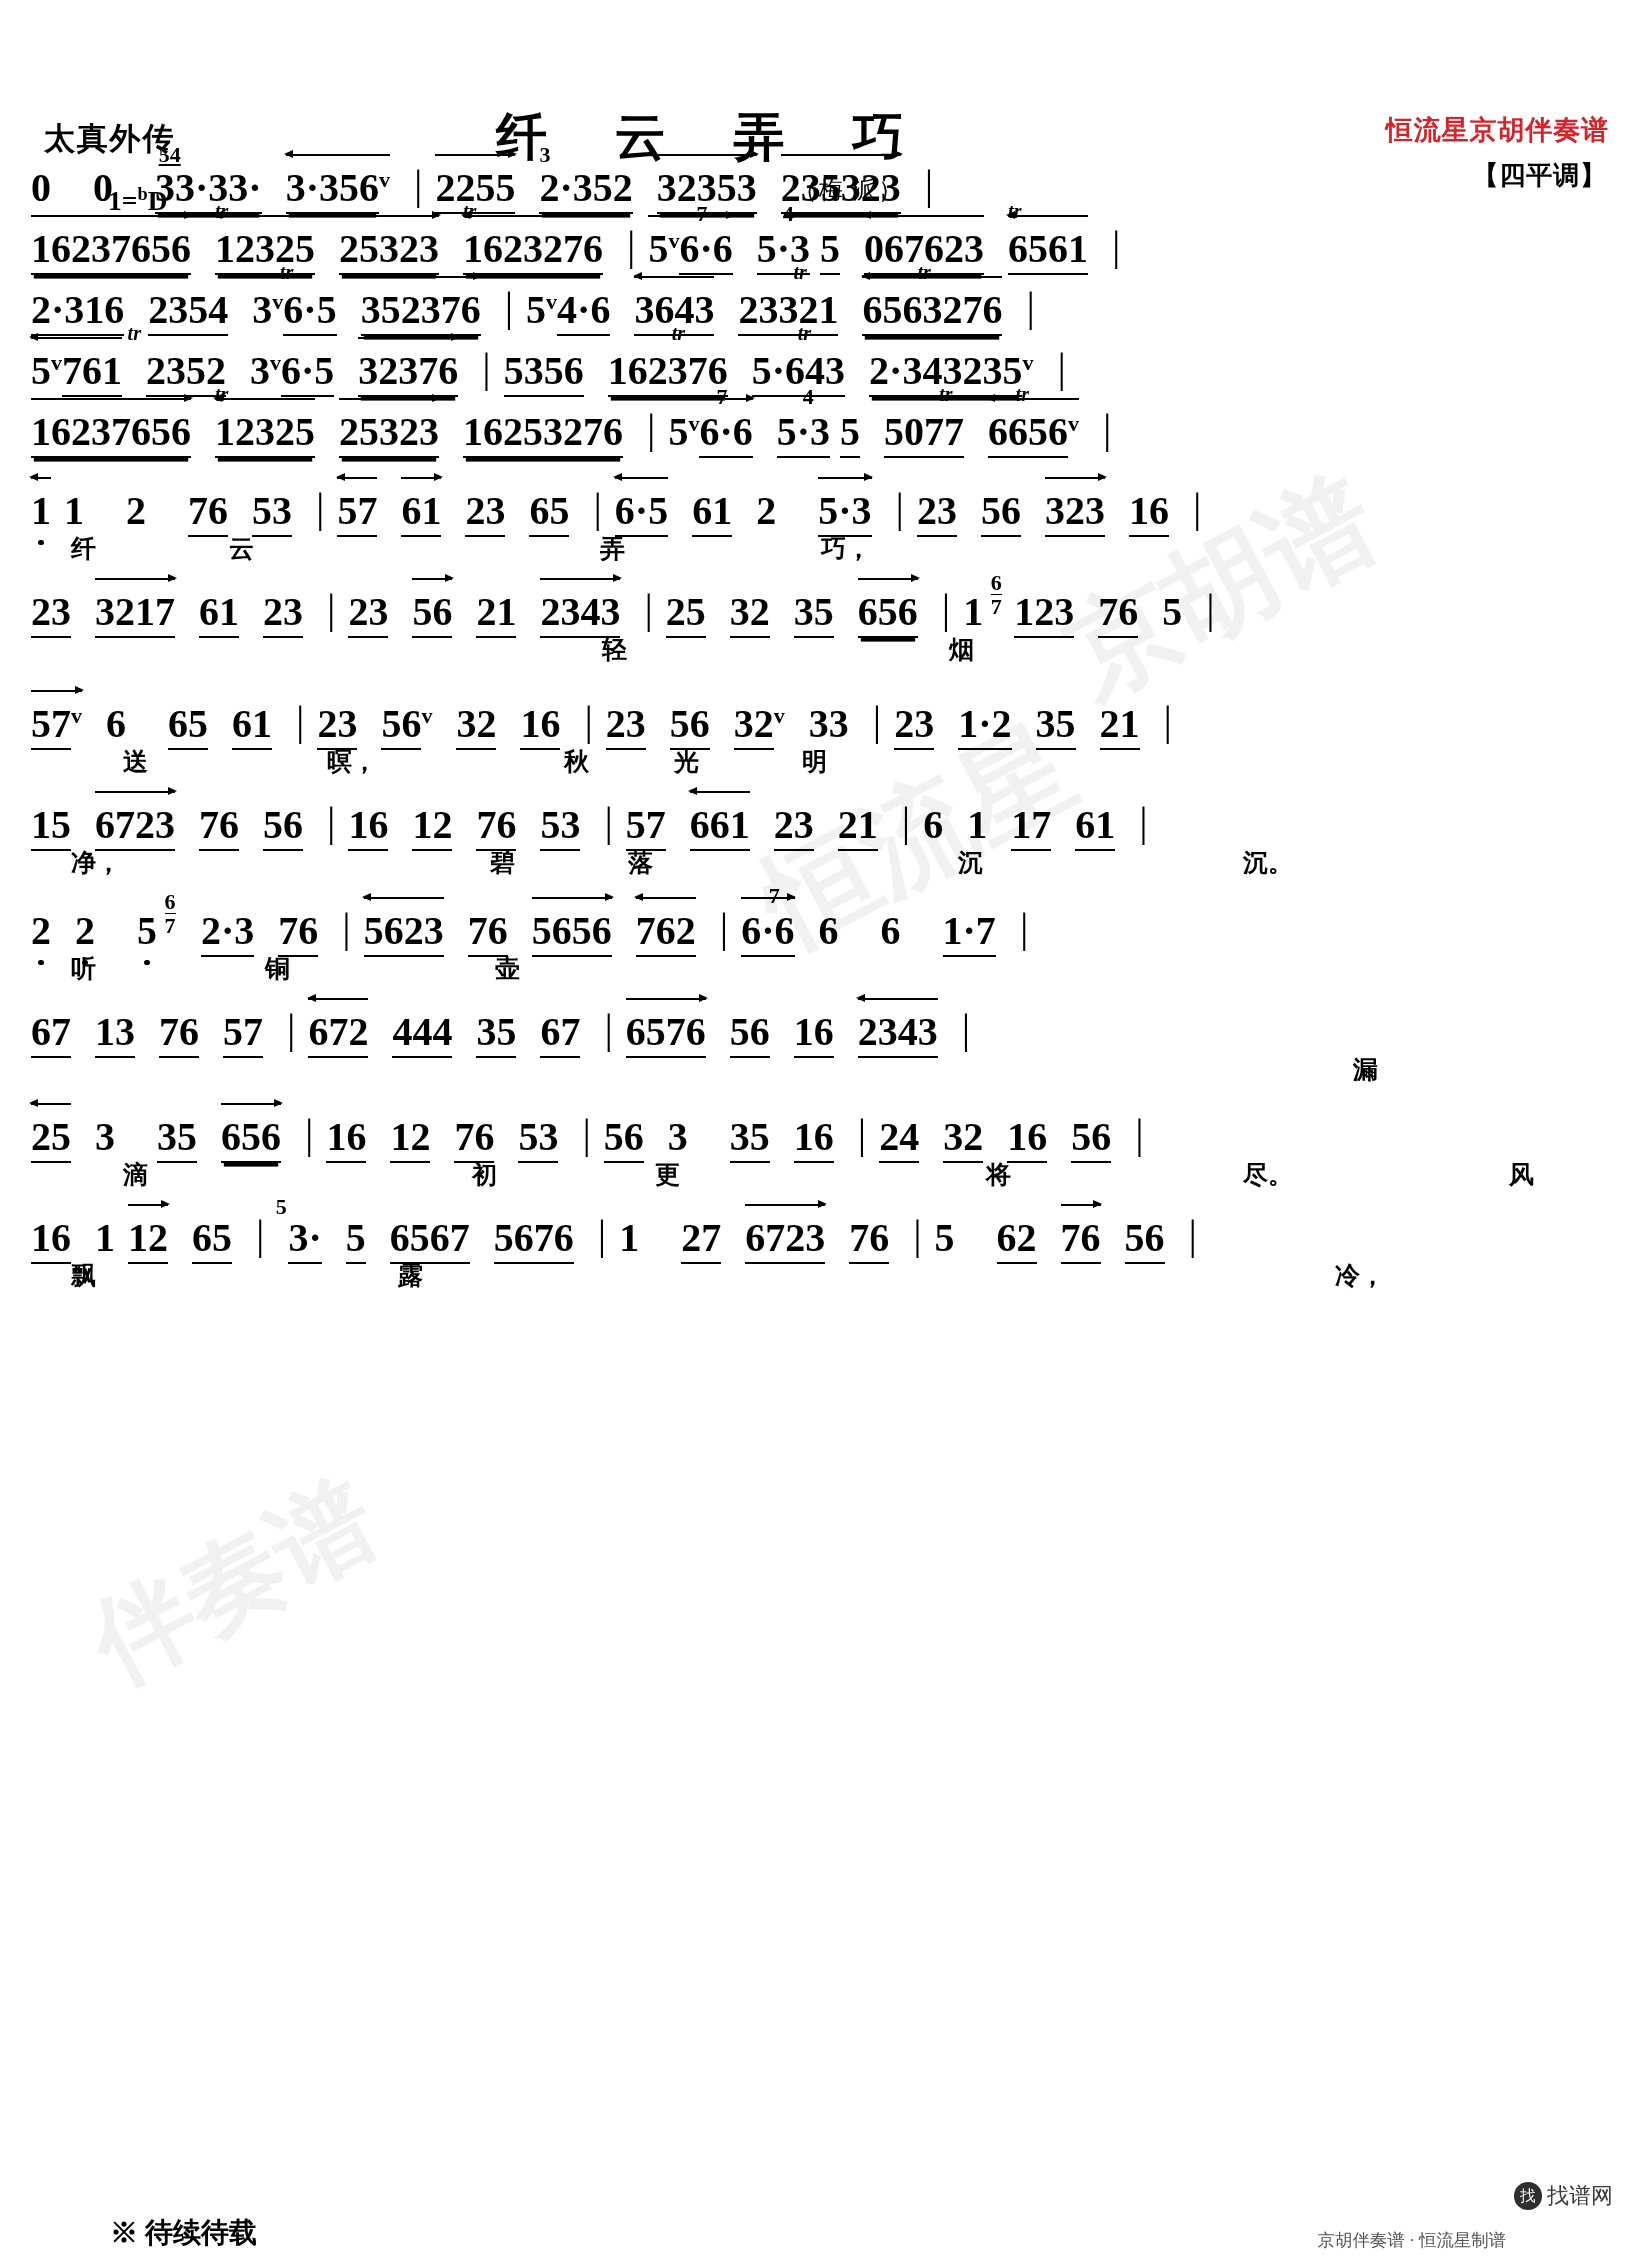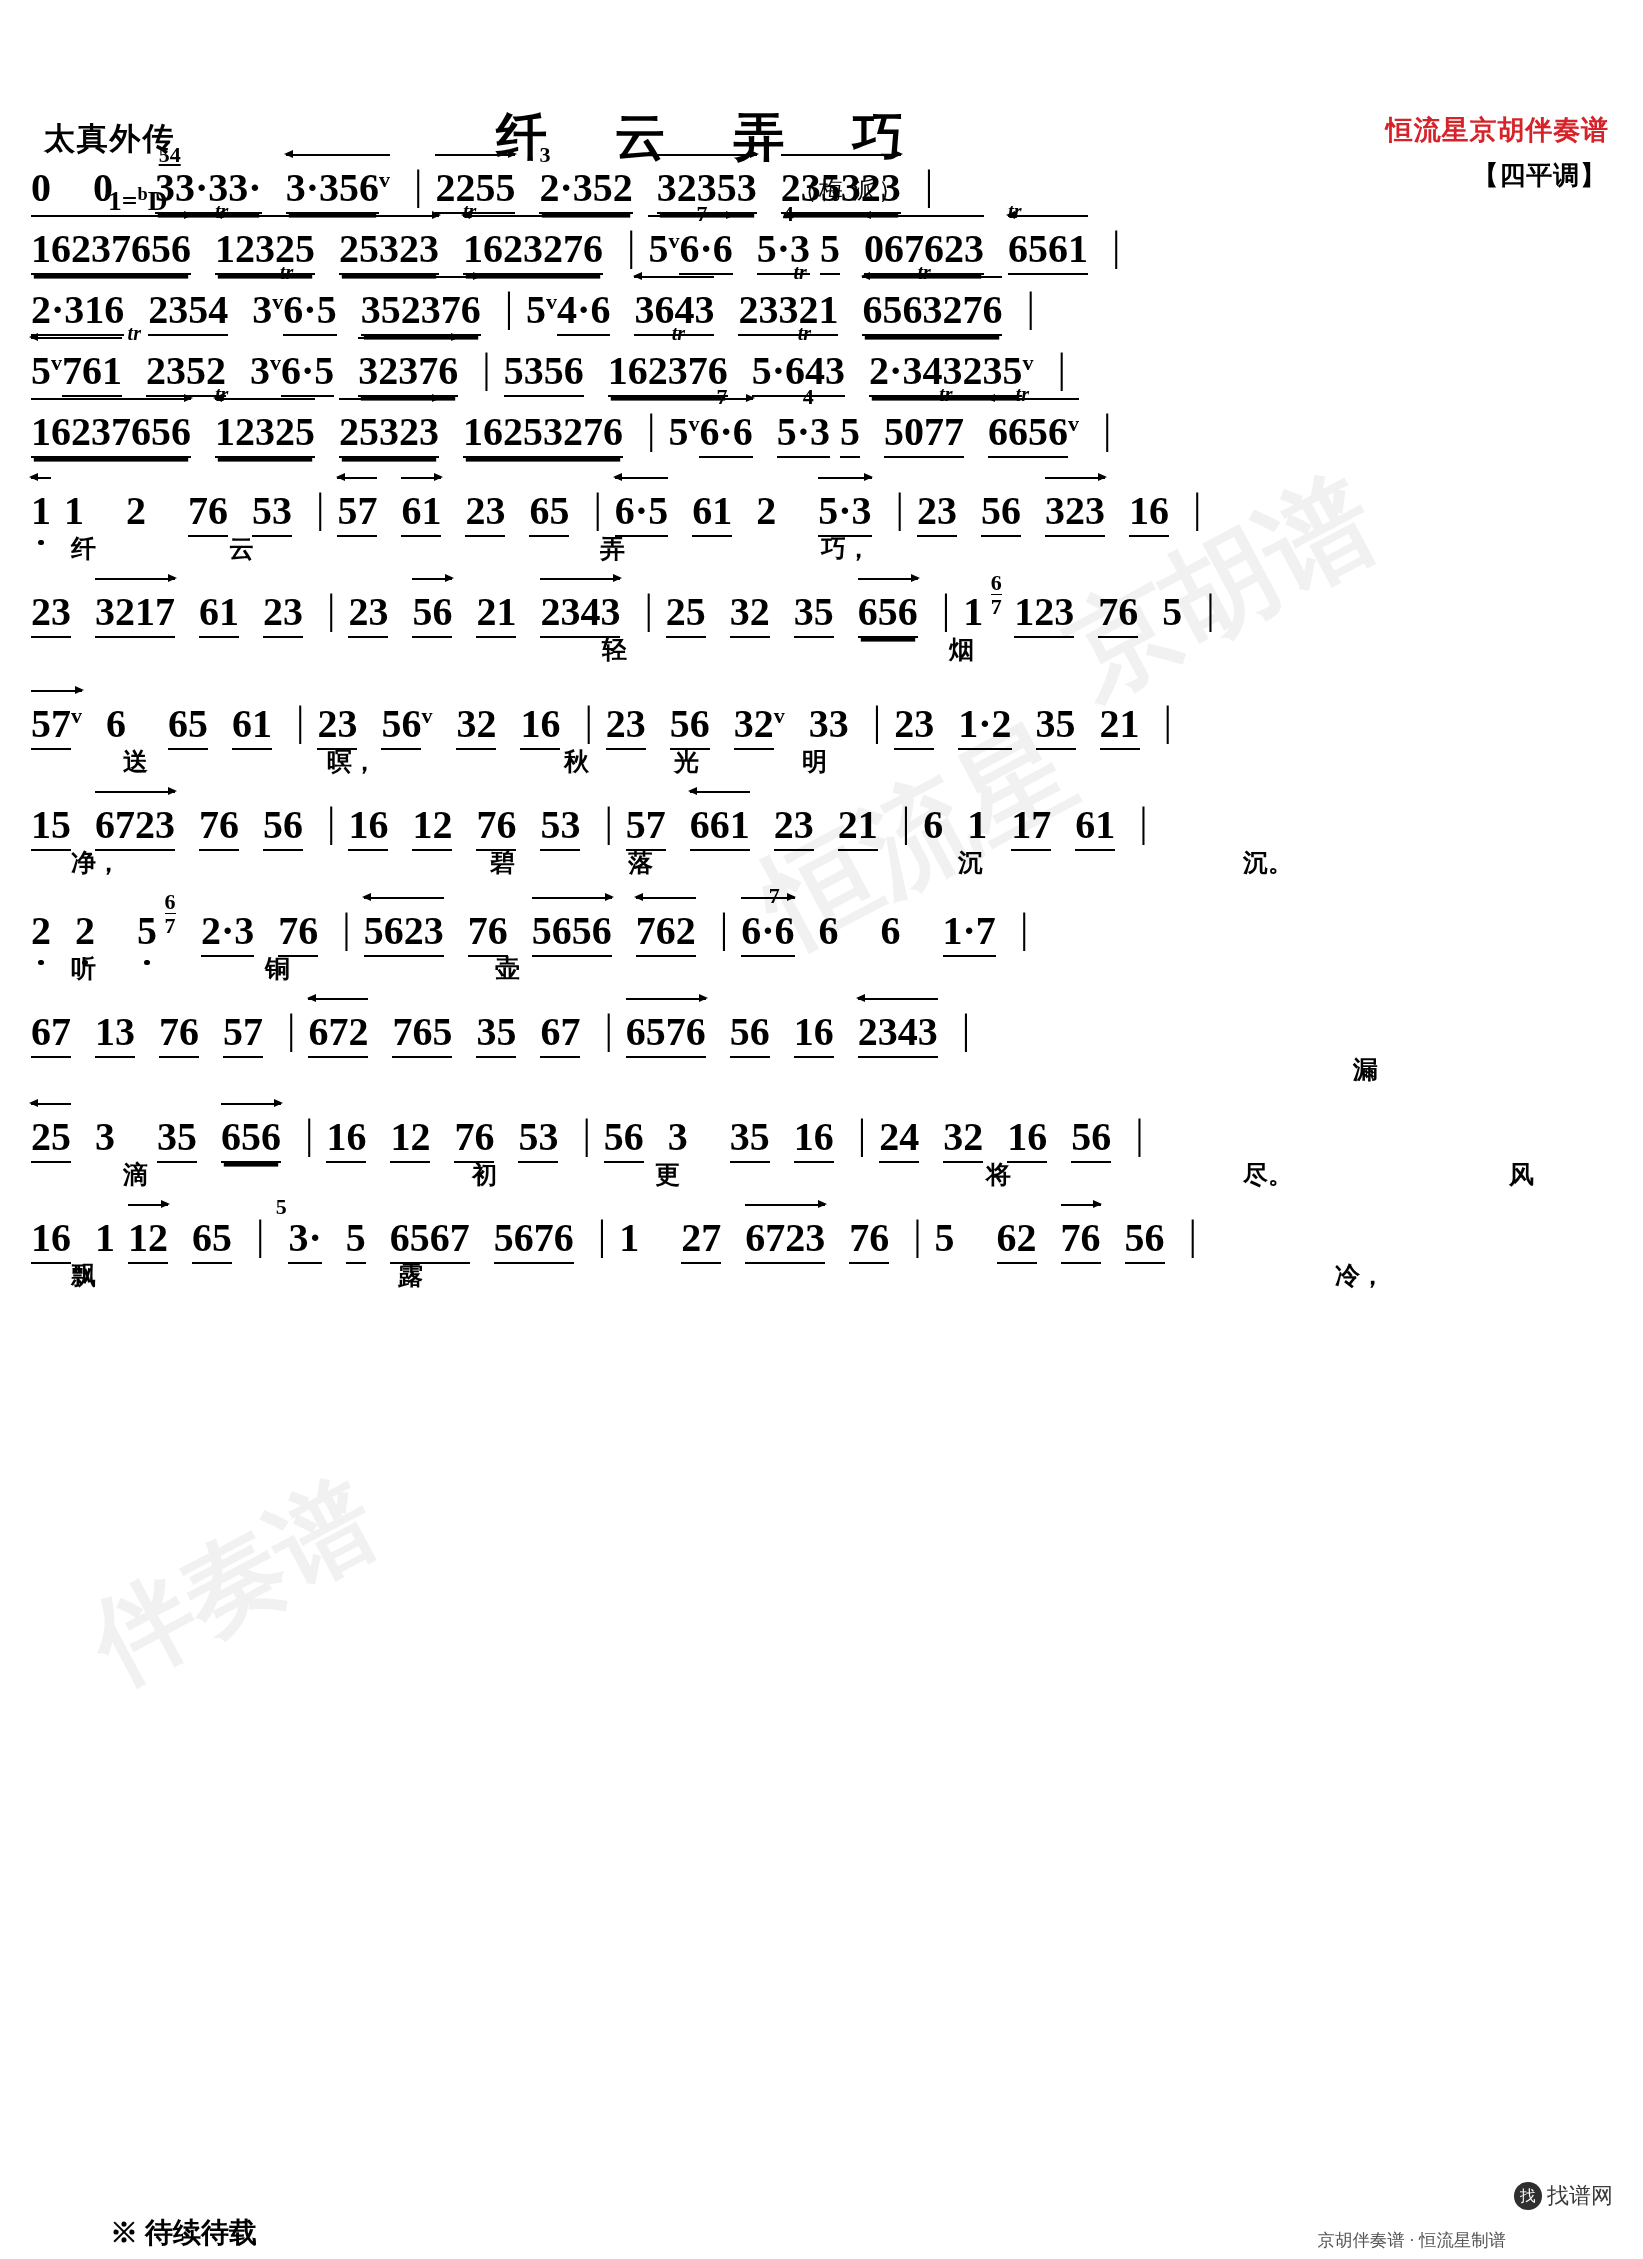--- a/index.html
+++ b/index.html
@@ -476,21 +476,21 @@
     </div>
 
     <div class="sysblock">
       <div class="sysrow">
         <span class="grp"><span class="u1">67</span></span>
         <span class="grp"><span class="u1">13</span></span>
         <span class="grp"><span class="u1">76</span></span>
         <span class="grp"><span class="u1">57</span></span>
         <span class="bar">|</span>
         <span class="grp"><span class="slurtop arrowl"></span><span class="u1">672</span></span>
-        <span class="grp"><span class="u1">765</span></span>
+        <span class="grp"><span class="u1">444</span></span>
         <span class="grp"><span class="u1">35</span></span>
         <span class="grp"><span class="u1">67</span></span>
         <span class="bar">|</span>
         <span class="grp"><span class="slurtop arrow"></span><span class="u1">6576</span></span>
         <span class="grp"><span class="u1">56</span></span>
         <span class="grp"><span class="u1">16</span></span>
         <span class="grp"><span class="slurtop arrowl"></span><span class="u1">2343</span></span>
         <span class="bar">|</span>
       </div>
       <div class="lyricrow">

